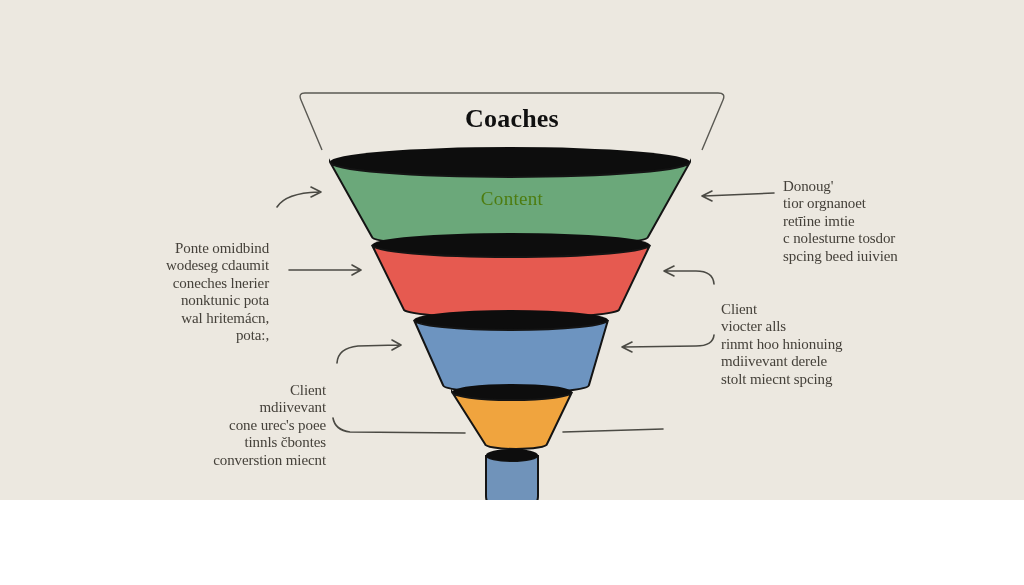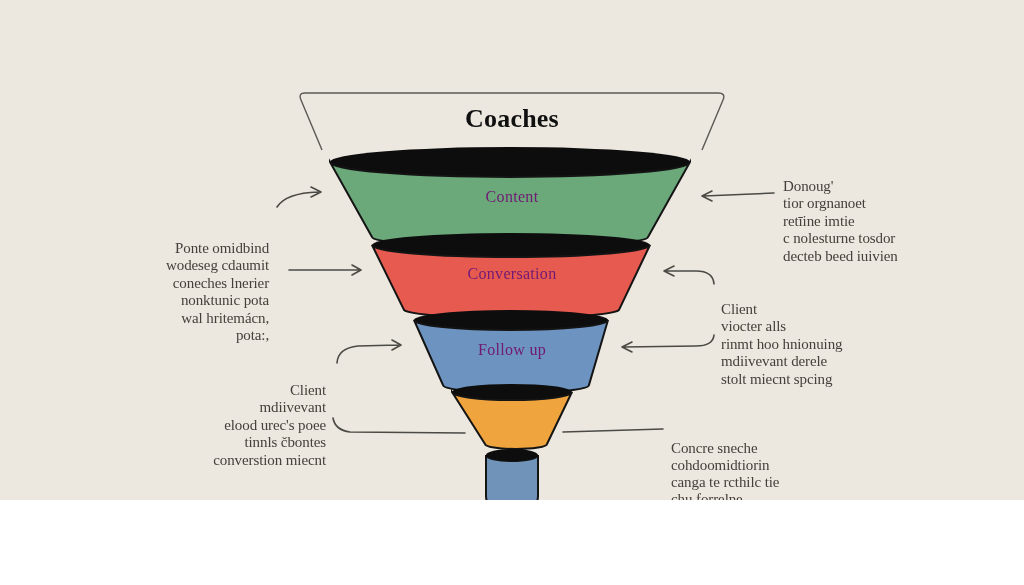--- a/index.html
+++ b/index.html
@@ -11,21 +11,21 @@
     font-family:Liberation Serif, serif;
   }
   .stage svg{position:absolute;left:0;top:0;}
   .title{
     position:absolute;left:362px;top:104px;width:300px;
     text-align:center;font-size:26px;font-weight:700;color:#101010;
     letter-spacing:0.2px;
   }
   .seg-label{
     position:absolute;left:362px;width:300px;text-align:center;
-    font-size:16px;color:#701a75;letter-spacing:0.3px;
+    font-size:19px;color:#4d7c0f;letter-spacing:0.3px;
   }
   .seg-label.l1{top:188px;}
   .seg-label.l2{top:265px;}
   .seg-label.l3{top:341px;}
   .anno{
     position:absolute;font-size:15px;line-height:17.4px;
     color:#45413a;letter-spacing:-0.1px;white-space:nowrap;margin-top:31px;
   }
   .anno.a-left1{left:166px;top:209px;text-align:right;}
   .anno.a-left2{left:170px;top:351px;width:156px;text-align:right;}
@@ -65,56 +65,48 @@
       <path d="M 774 193 L 704 196 M 712 191 L 702 196 L 712 201"></path>
       <path d="M 714 284 Q 713 271 696 271 L 666 271 M 674 266 L 664 271 L 674 276"></path>
       <path d="M 714 335 Q 713 346 696 346 L 624 347 M 632 342 L 622 347 L 632 352"></path>
       <path d="M 563 432 L 663 429"></path>
     </g>
   </svg>
 
   <div class="title">Coaches</div>
 
   <div class="seg-label l1">Content</div>
-  <div class="seg-label l2">Conversation</div>
-  <div class="seg-label l3">Follow up</div>
 
   <div class="anno a-left1">
     <div>Ponte omidbind</div>
     <div>wodeseg cdaumit</div>
     <div>coneches lnerier</div>
     <div>nonktunic pota</div>
     <div>wal hritemácn,</div>
     <div>pota:,</div>
   </div>
 
   <div class="anno a-left2">
     <div>Client</div>
     <div>mdiivevant</div>
-    <div>elood urec's poee</div>
+    <div>cone urec's poee</div>
     <div>tinnls čbontes</div>
     <div>converstion miecnt</div>
   </div>
 
   <div class="anno a-right1">
     <div>Donoug'</div>
     <div>tior orgnanoet</div>
     <div>retīine imtie</div>
     <div>c nolesturne tosdor</div>
-    <div>decteb beed iuivien</div>
+    <div>spcing beed iuivien</div>
   </div>
 
   <div class="anno a-right2">
     <div>Client</div>
     <div>viocter alls</div>
     <div>rinmt hoo hnionuing</div>
     <div>mdiivevant derele</div>
     <div>stolt miecnt spcing</div>
   </div>
 
-  <div class="anno a-right3">
-    <div>Concre sneche</div>
-    <div>cohdoomidtiorin</div>
-    <div>canga te rcthilc tie</div>
-    <div>chu forrelne</div>
-  </div>
 
 </div>
 
 </body></html>

